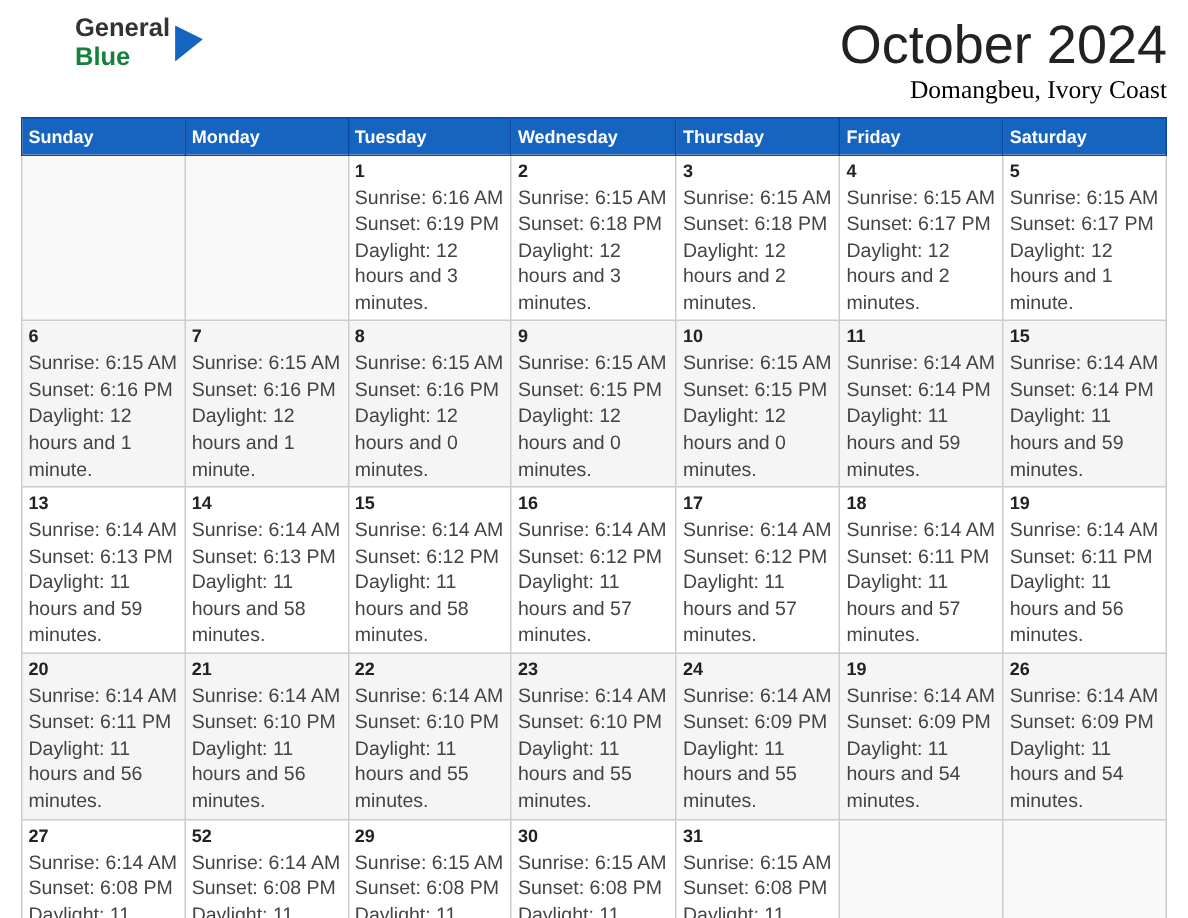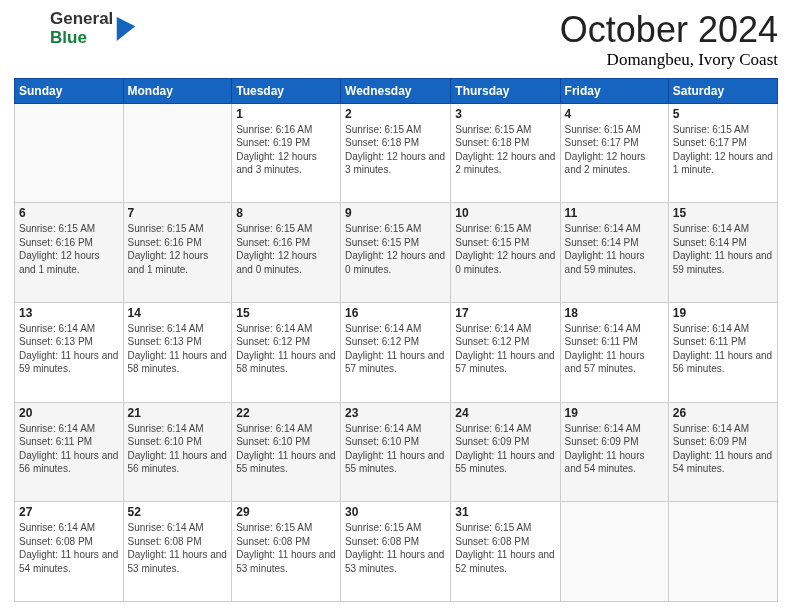--- a/index.html
+++ b/index.html
@@ -77,21 +77,21 @@
       height: 85px;
     }
     .day-number {
       font-size: 12px;
       font-weight: bold;
       color: #222;
       display: block;
       margin-bottom: 2px;
     }
     .day-info {
-      font-size: 10px;
+      font-size: 13px;
       color: #444;
       line-height: 1.35;
     }
     .empty-cell {
       background: #f9f9f9;
     }
     tr:nth-child(even) td {
       background: #f5f5f5;
     }
     tr:nth-child(odd) td {

